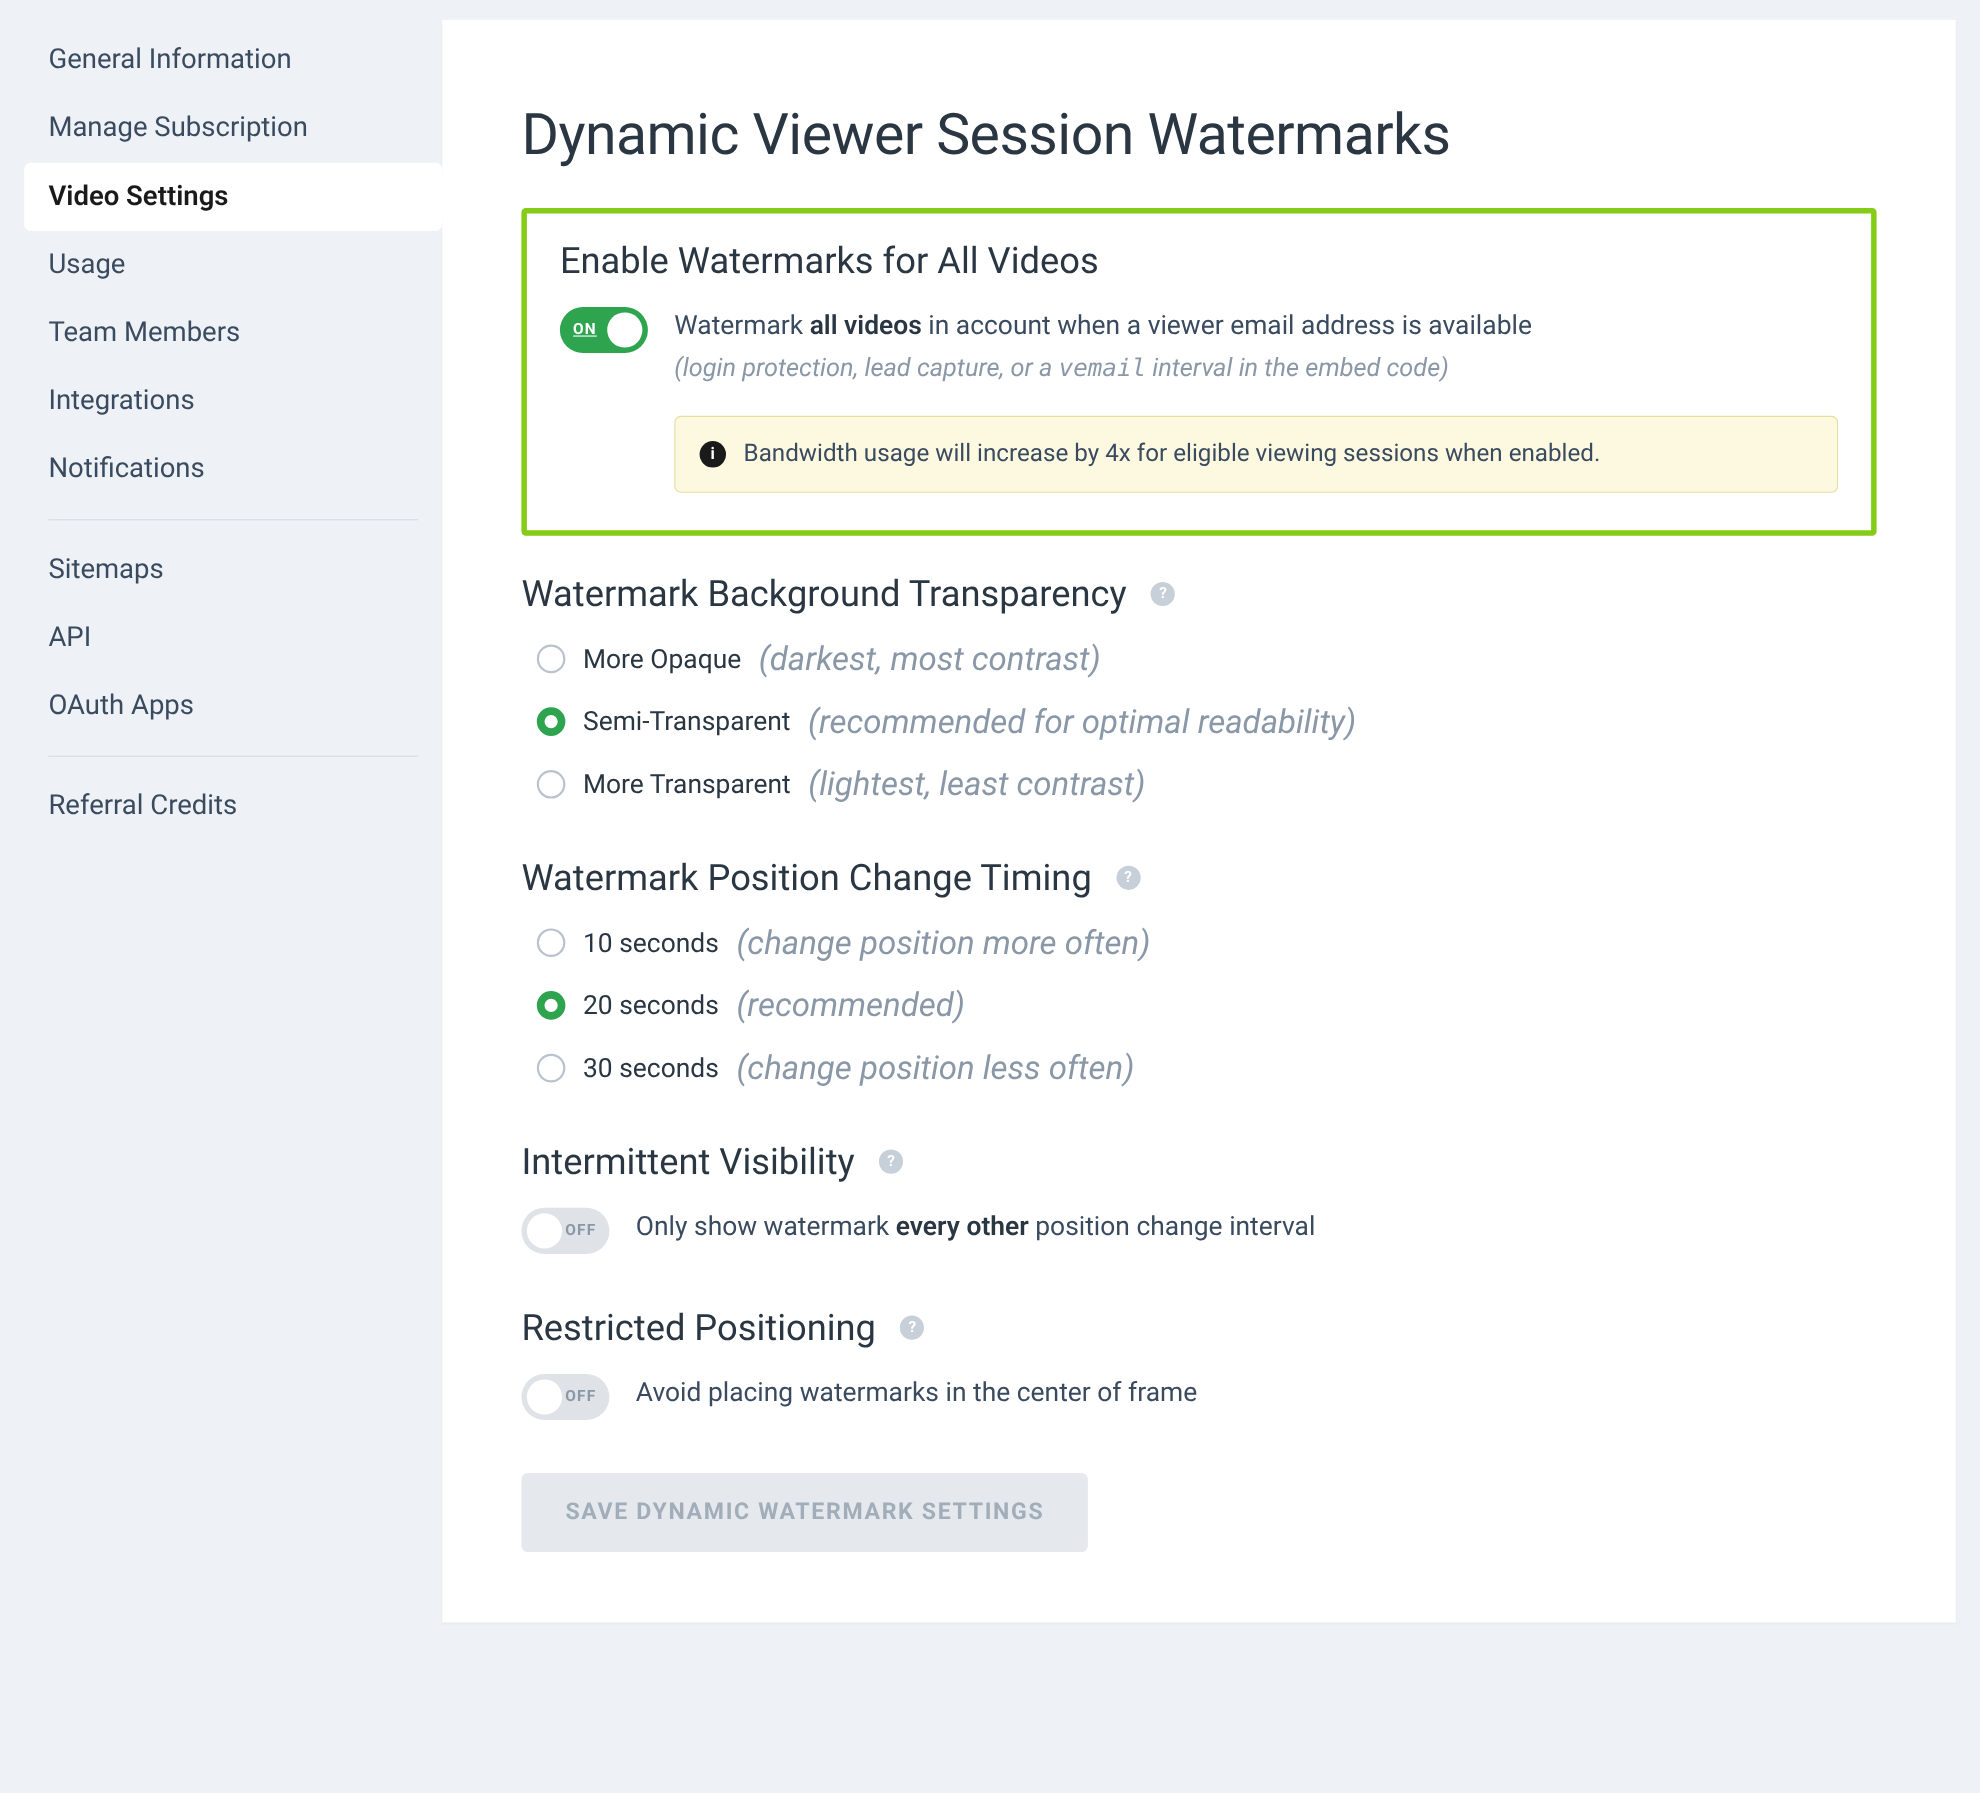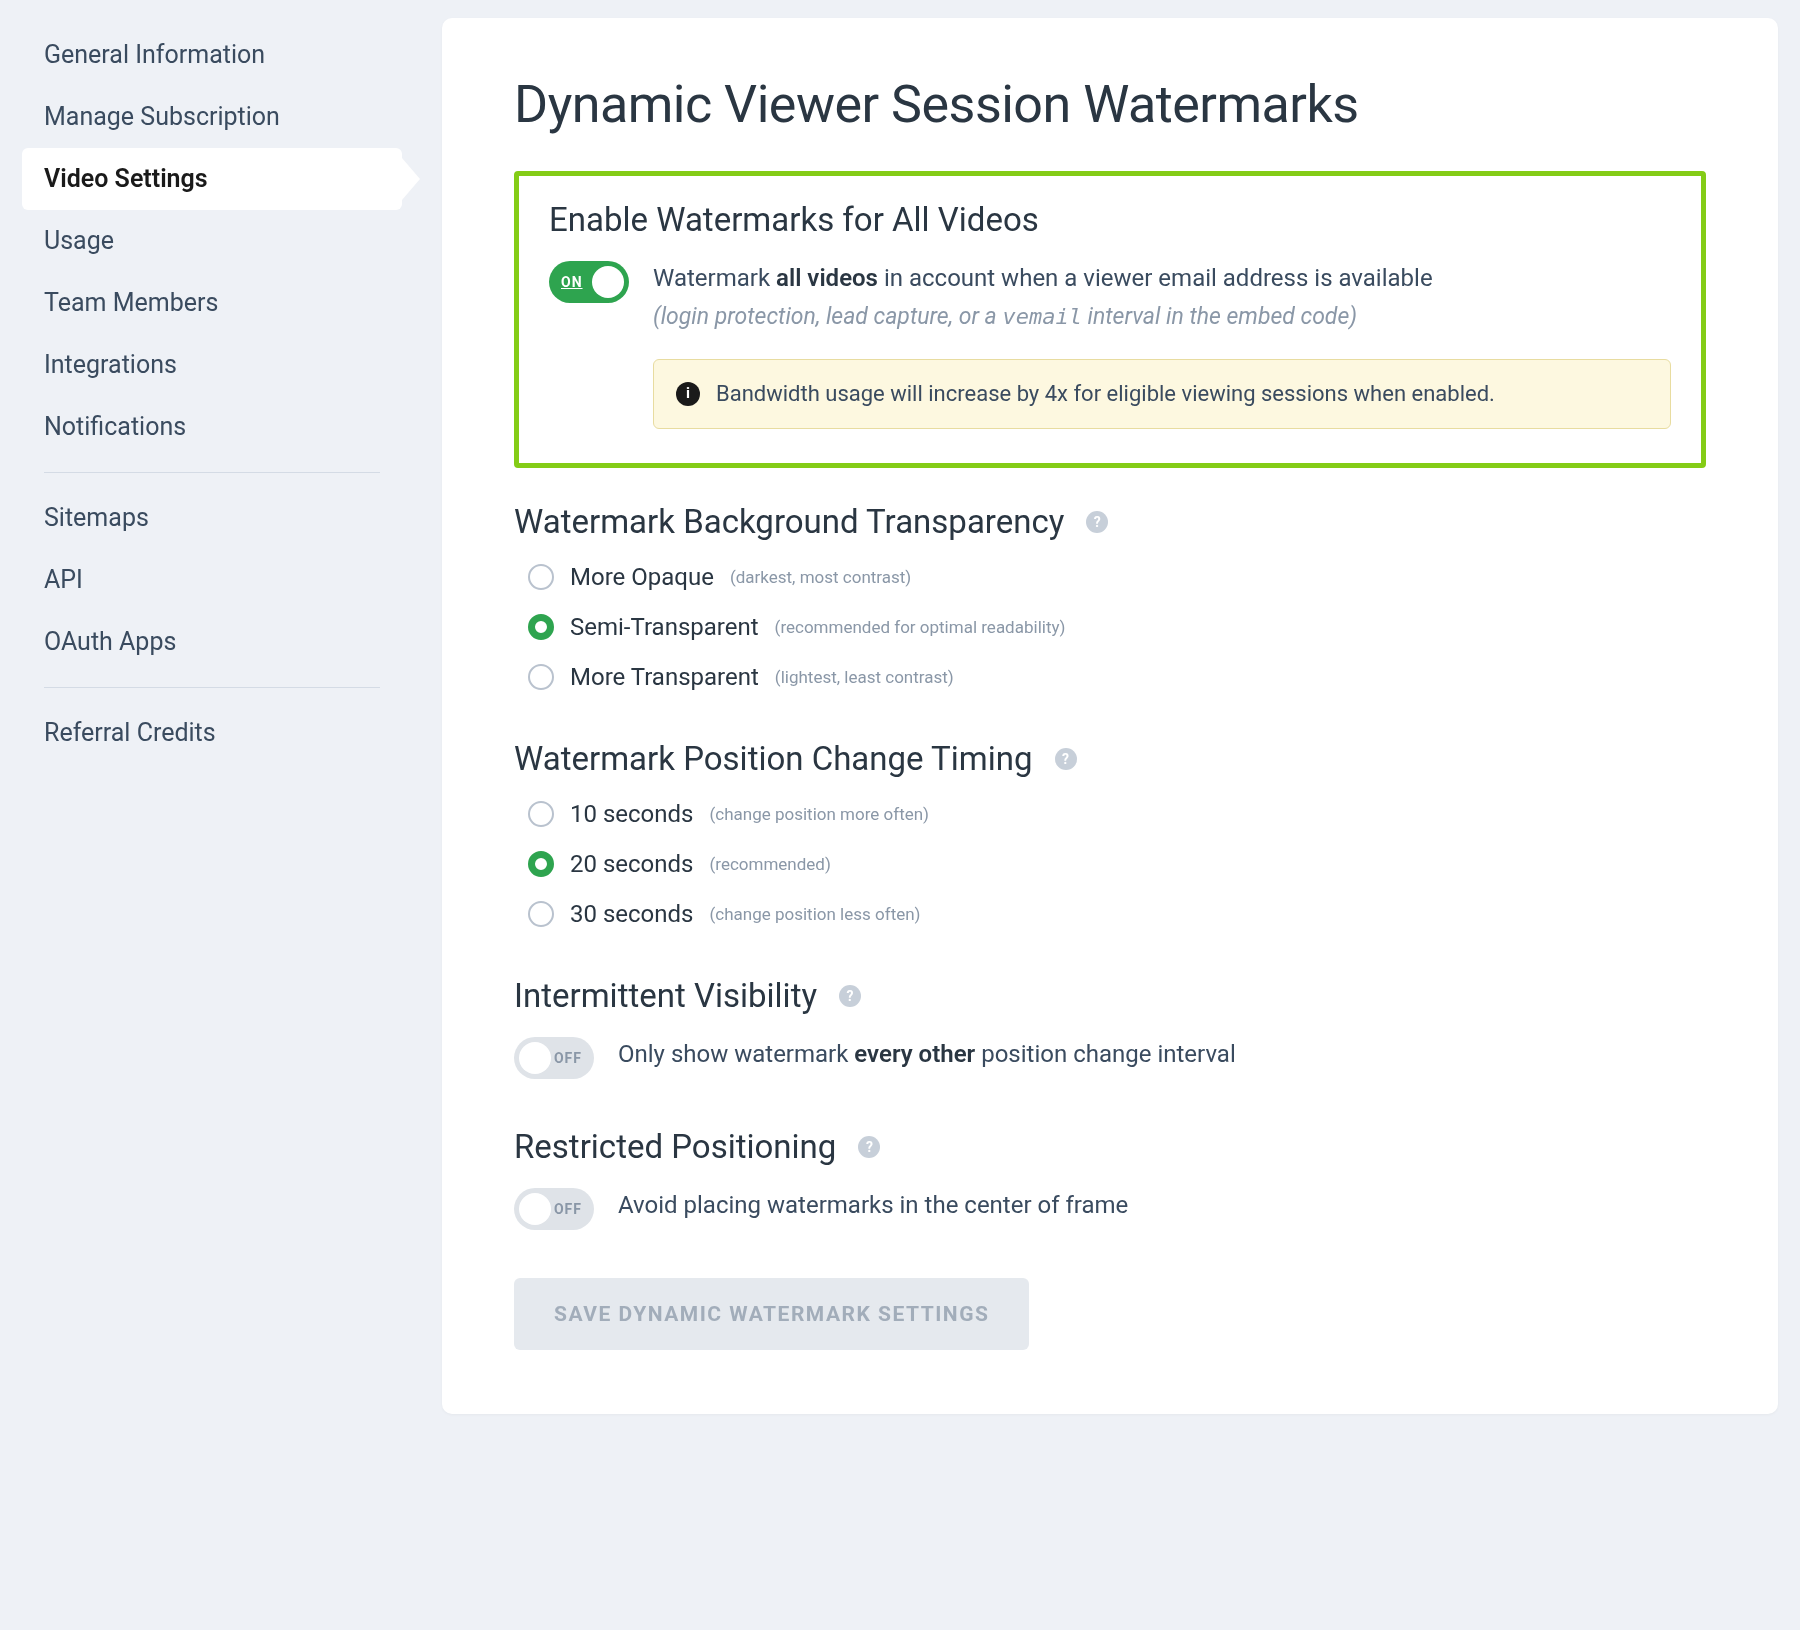--- a/index.html
+++ b/index.html
@@ -46,23 +46,22 @@
   border-left: 24px solid #ffffff;
 }
 .side-divider {
   height: 1px;
   background: #d4dbe5;
   margin: 14px 22px;
 }
 .content {
   flex: 1;
   background: #ffffff;
-  border-radius: 10px;
-  margin-left: 40px;
-  padding: 56px 72px 64px 72px;
+  border-radius: 0;
+  padding: 74px 72px 64px 72px;
   box-shadow: 0 1px 3px rgba(0,0,0,.04);
 }
 .page-title {
   font-size: 52px;
   font-weight: 400;
   color: #2a3642;
   margin-bottom: 36px;
   letter-spacing: -0.5px;
 }
 .highlight-box {
@@ -186,21 +185,21 @@
   width: 26px; height: 26px;
   border-radius: 50%;
   border: 2px solid #b9c2ce;
   display: inline-flex;
   align-items: center;
   justify-content: center;
   flex-shrink: 0;
 }
 .radio.sel { border: 7px solid #2ea44f; }
 .radio-label { color: #2a3642; }
-.radio-hint { color: #8a97a7; font-size: 17px; }
+.radio-hint { color: #8a97a7; font-style: italic; font-size: 30px; }
 .save-btn {
   display: inline-block;
   padding: 24px 40px;
   background: #e5e9ee;
   color: #a2adba;
   font-size: 21px;
   font-weight: 700;
   letter-spacing: 1.5px;
   border-radius: 6px;
   cursor: not-allowed;

